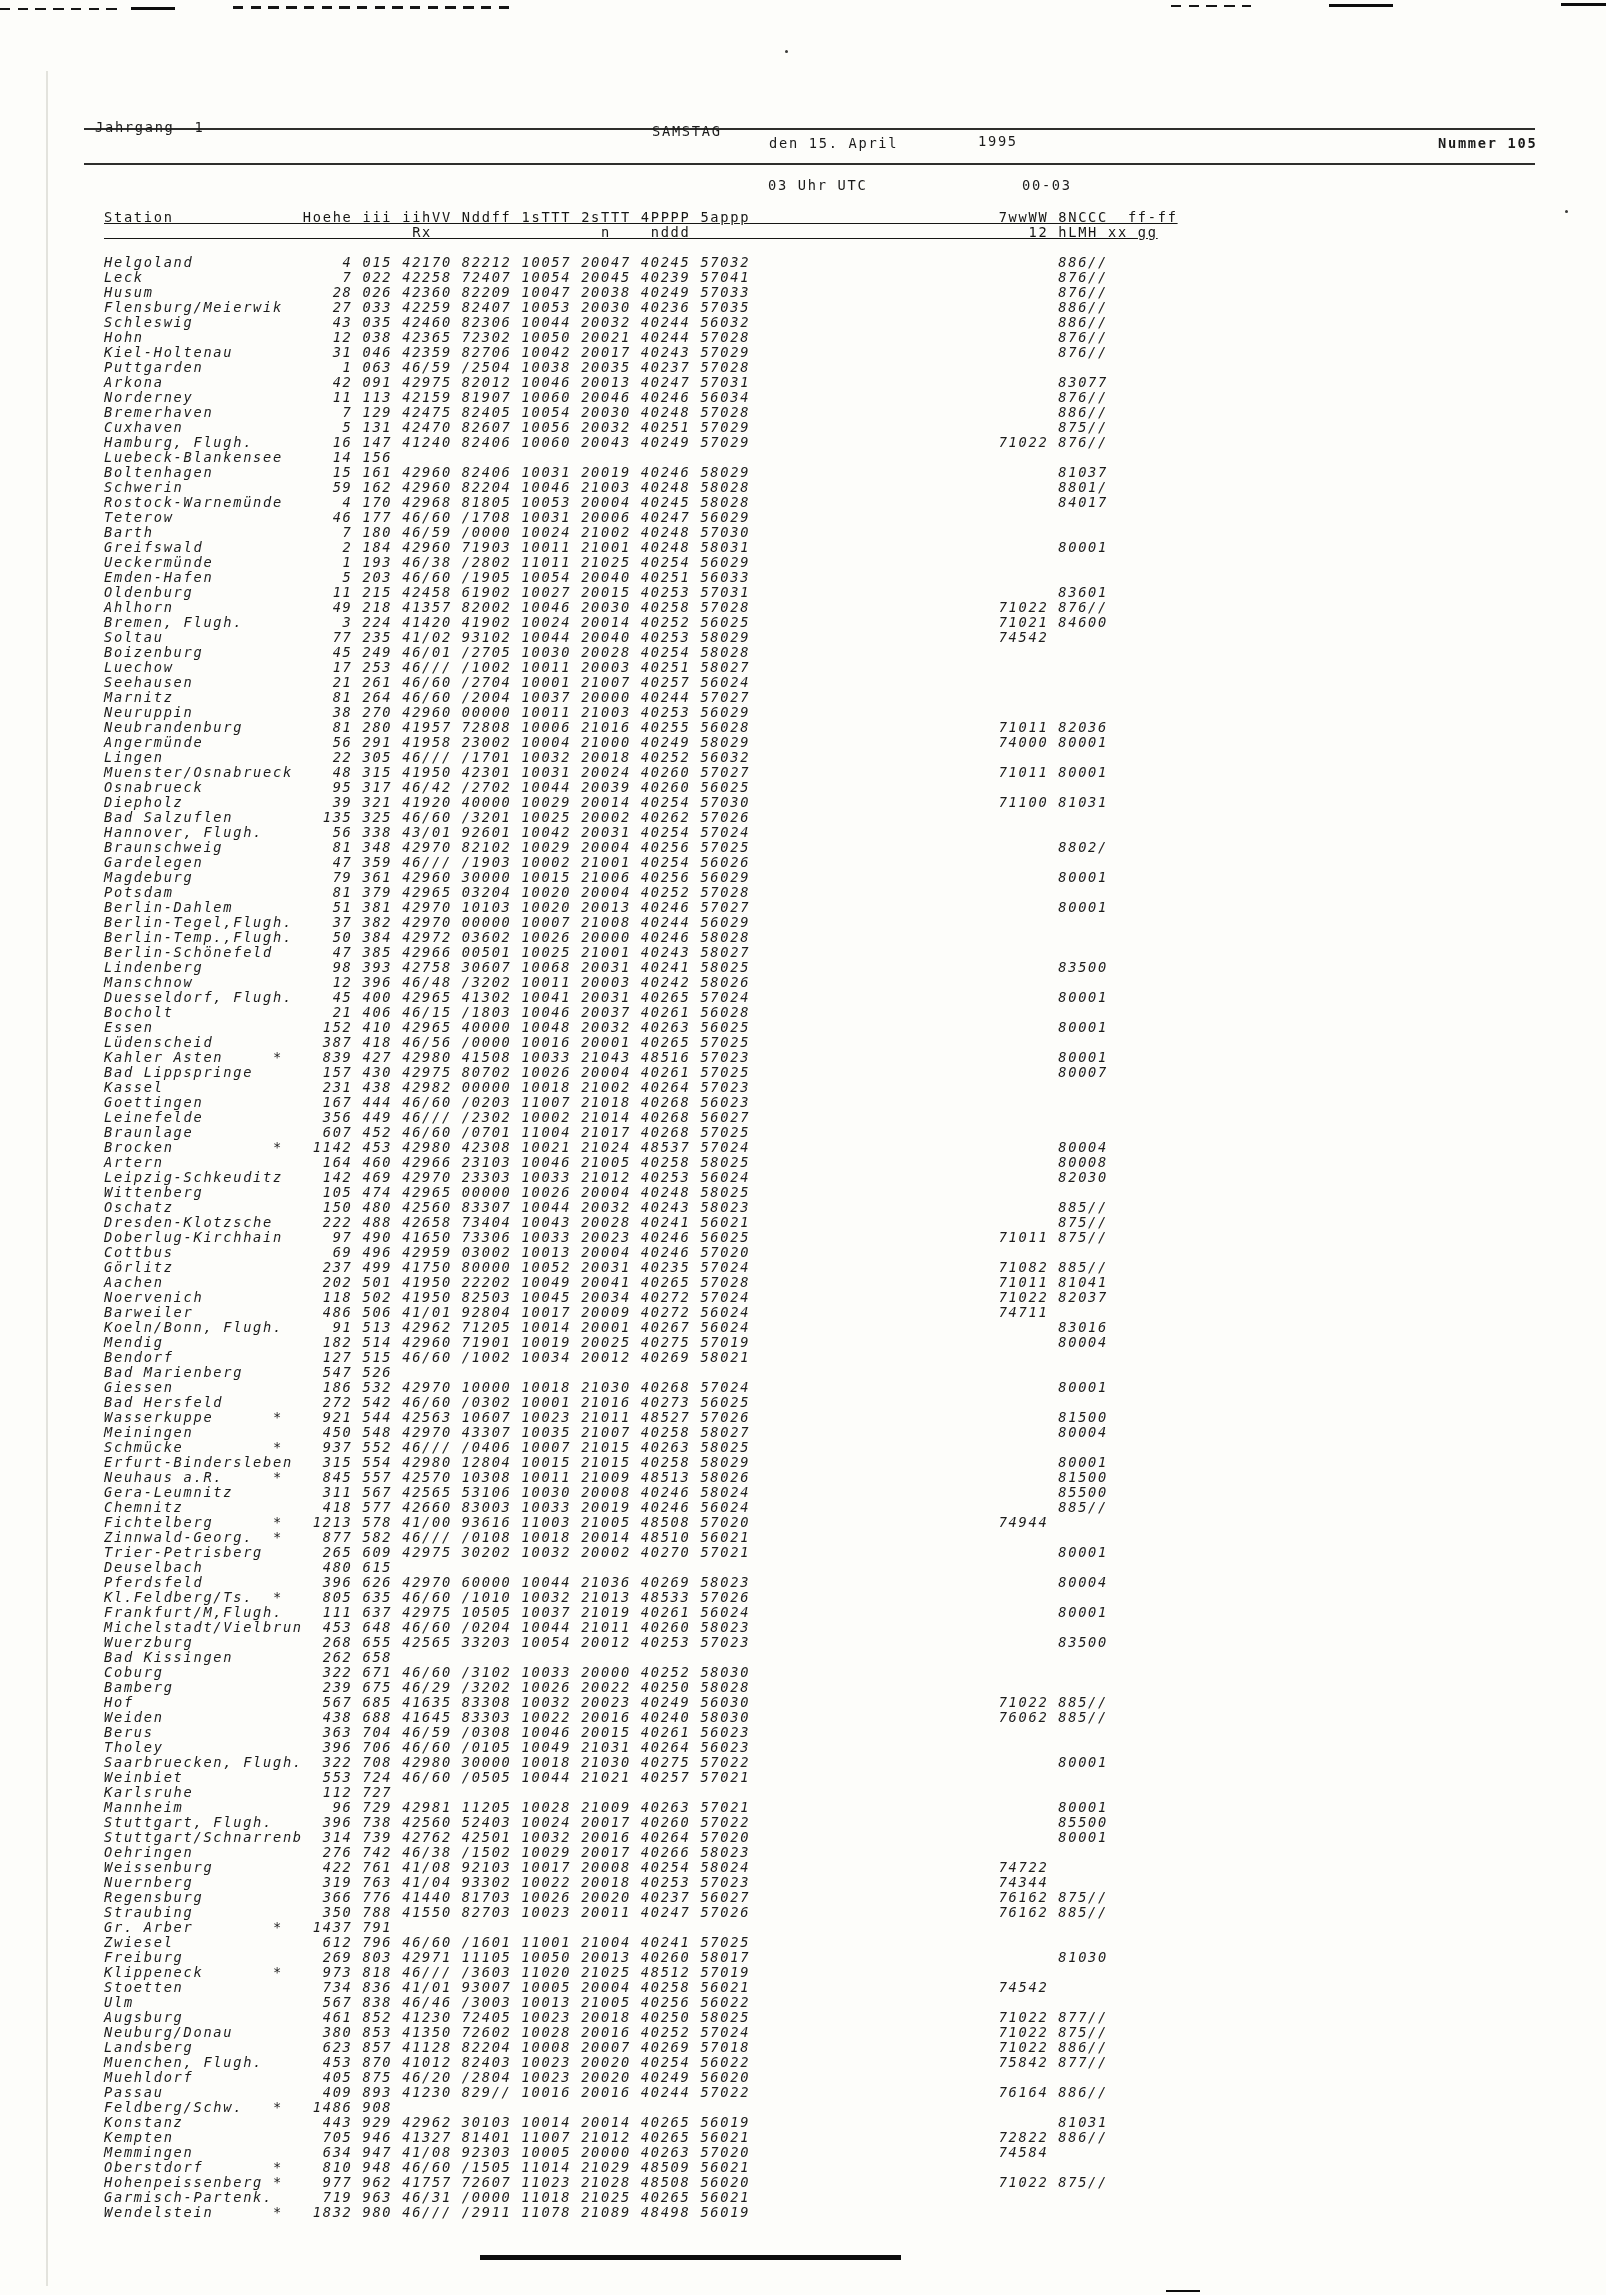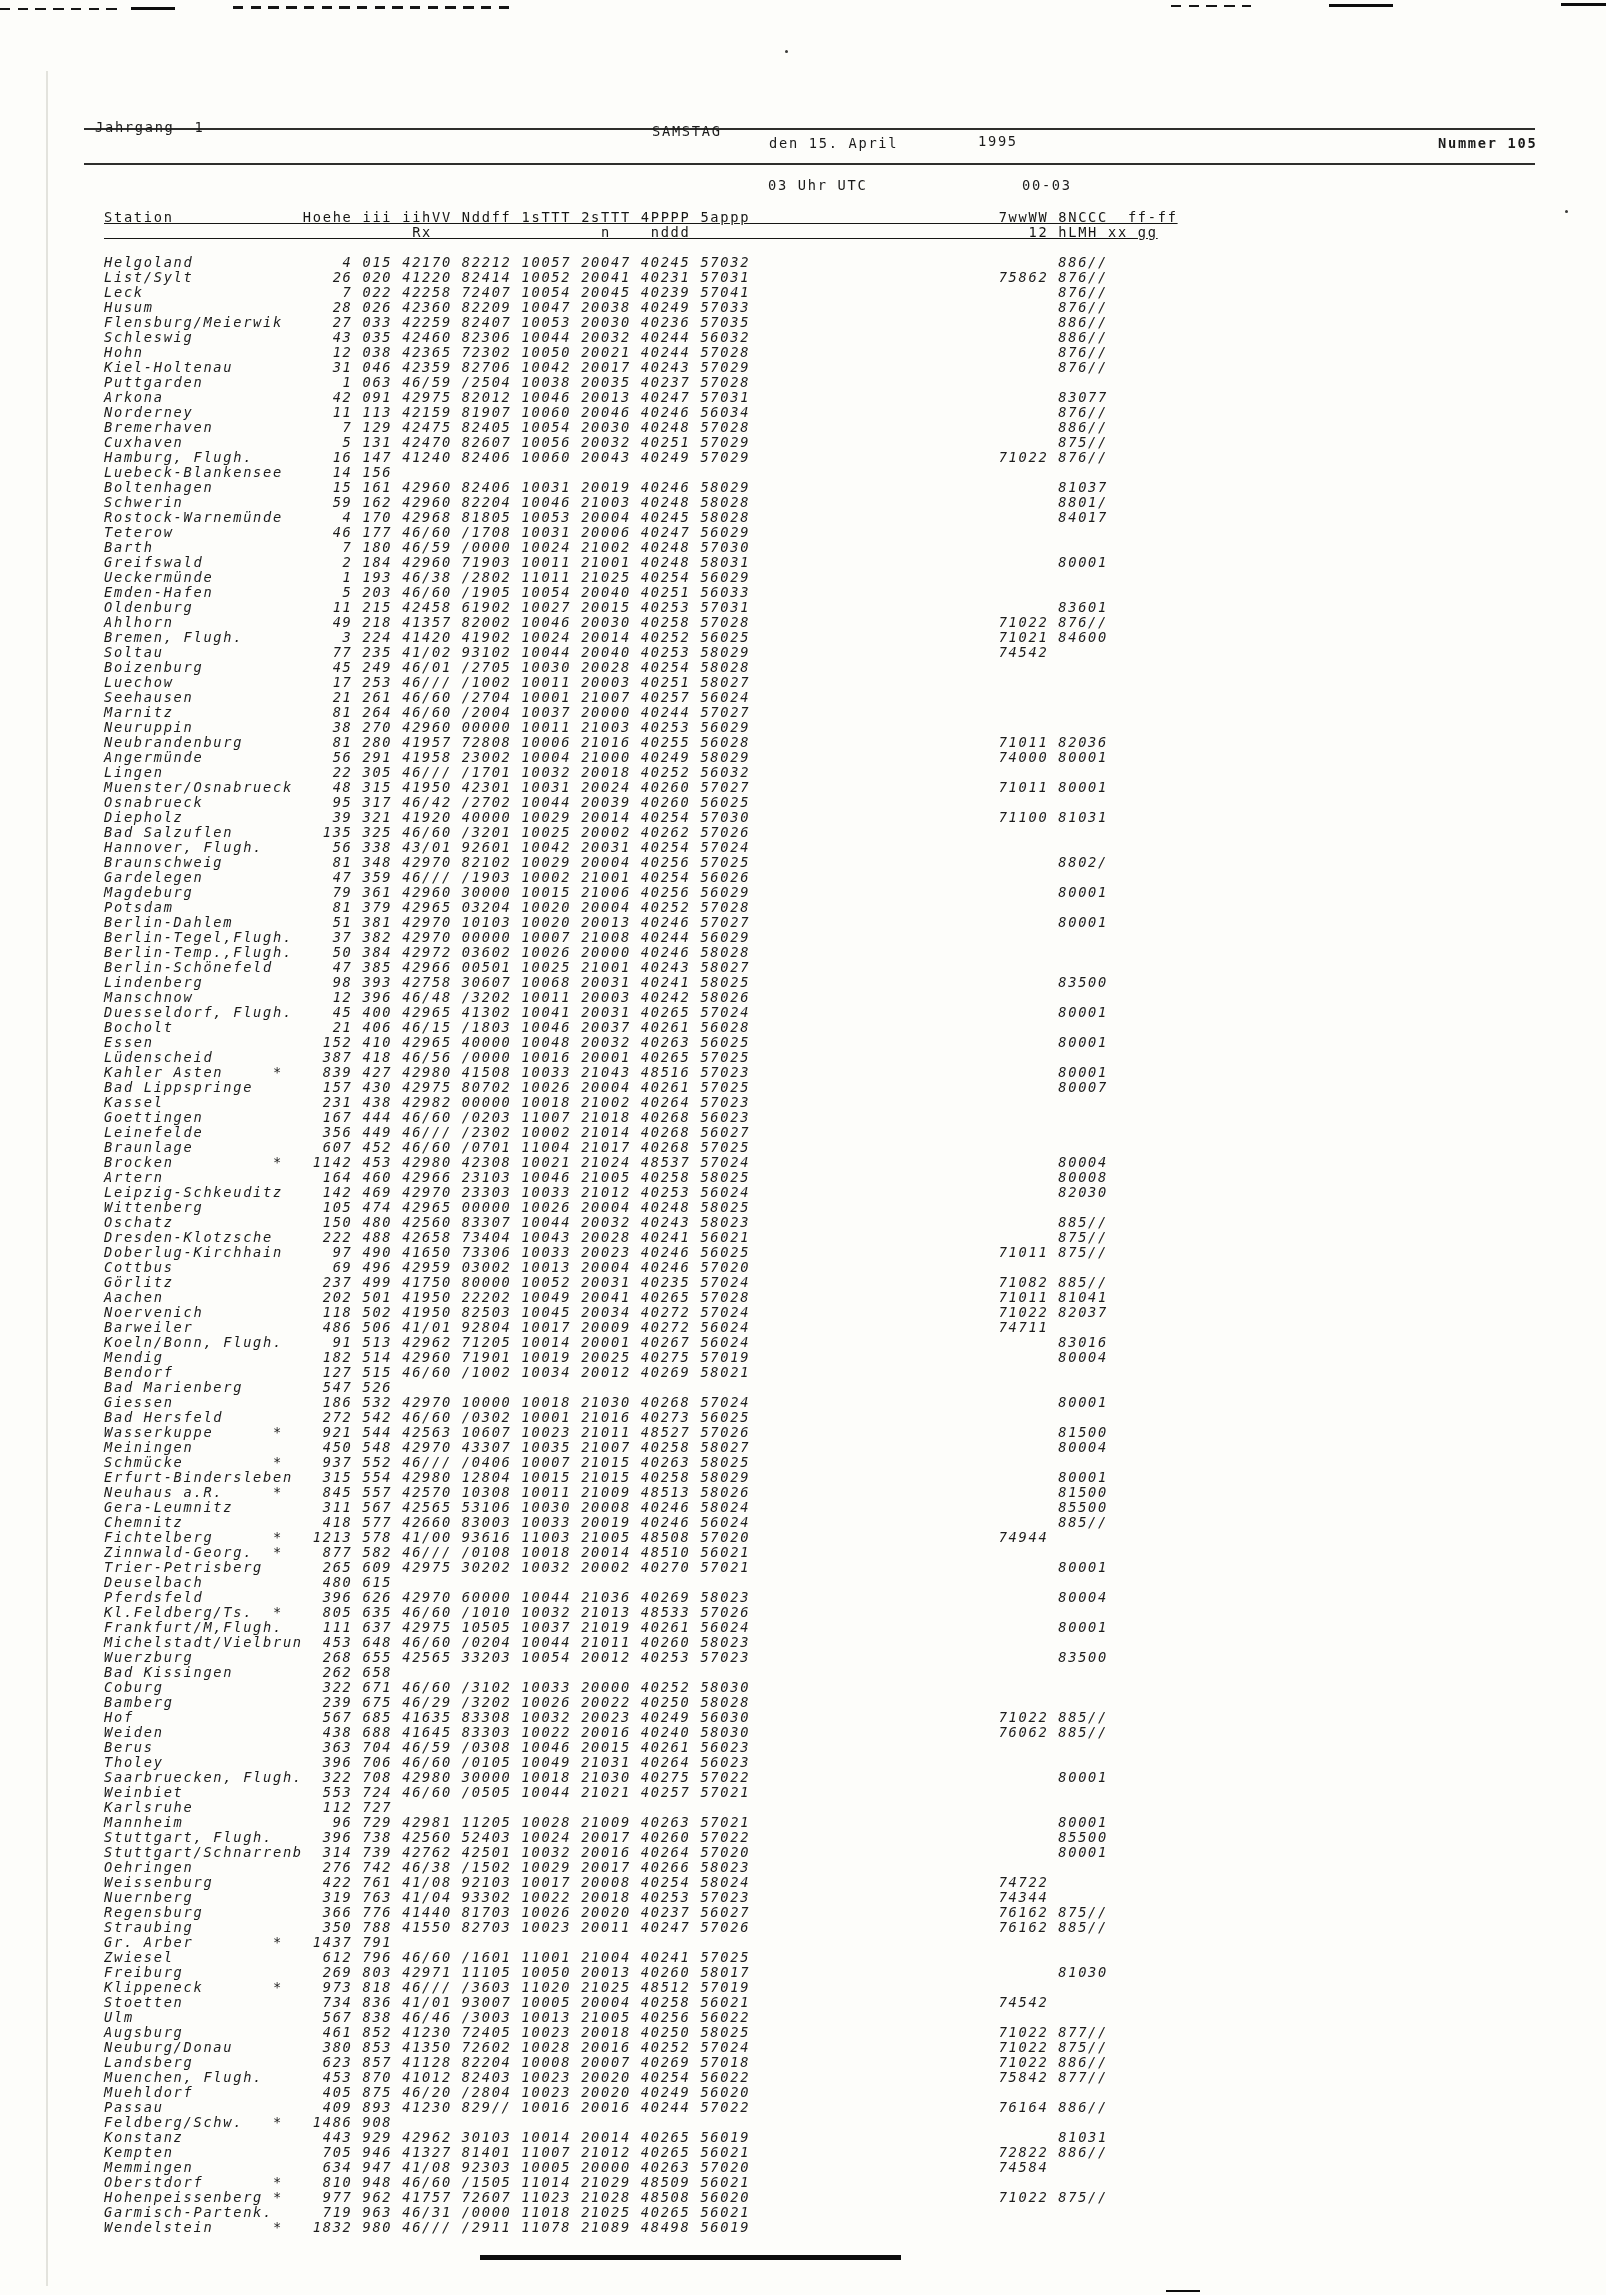--- a/index.html
+++ b/index.html
@@ -50,21 +50,20 @@
   <div>
     <span class="mono abs" style="left:768px;top:177px;">03 Uhr UTC</span>
     <span class="mono abs" style="left:1022px;top:177px;">00-03</span>
   </div>
 
   <div class="table">
     <div id="hdr1" class="line hdr">Station             Hoehe iii iihVV Nddff 1sTTT 2sTTT 4PPPP 5appp                         7wwWW 8NCCC  ff-ff</div>
     <div id="hdr2" class="line hdr">                               Rx                 n    nddd                                  12 hLMH xx gg</div>
     <div id="rows">
         <div class="line">Helgoland               4 015 42170 82212 10057 20047 40245 57032                               886//</div>
-        <div class="line">List/Sylt              26 020 41220 82414 10052 20041 40231 57031                         75862 876//</div>
         <div class="line">Leck                    7 022 42258 72407 10054 20045 40239 57041                               876//</div>
         <div class="line">Husum                  28 026 42360 82209 10047 20038 40249 57033                               876//</div>
         <div class="line">Flensburg/Meierwik     27 033 42259 82407 10053 20030 40236 57035                               886//</div>
         <div class="line">Schleswig              43 035 42460 82306 10044 20032 40244 56032                               886//</div>
         <div class="line">Hohn                   12 038 42365 72302 10050 20021 40244 57028                               876//</div>
         <div class="line">Kiel-Holtenau          31 046 42359 82706 10042 20017 40243 57029                               876//</div>
         <div class="line">Puttgarden              1 063 46/59 /2504 10038 20035 40237 57028</div>
         <div class="line">Arkona                 42 091 42975 82012 10046 20013 40247 57031                               83077</div>
         <div class="line">Norderney              11 113 42159 81907 10060 20046 40246 56034                               876//</div>
         <div class="line">Bremerhaven             7 129 42475 82405 10054 20030 40248 57028                               886//</div>

